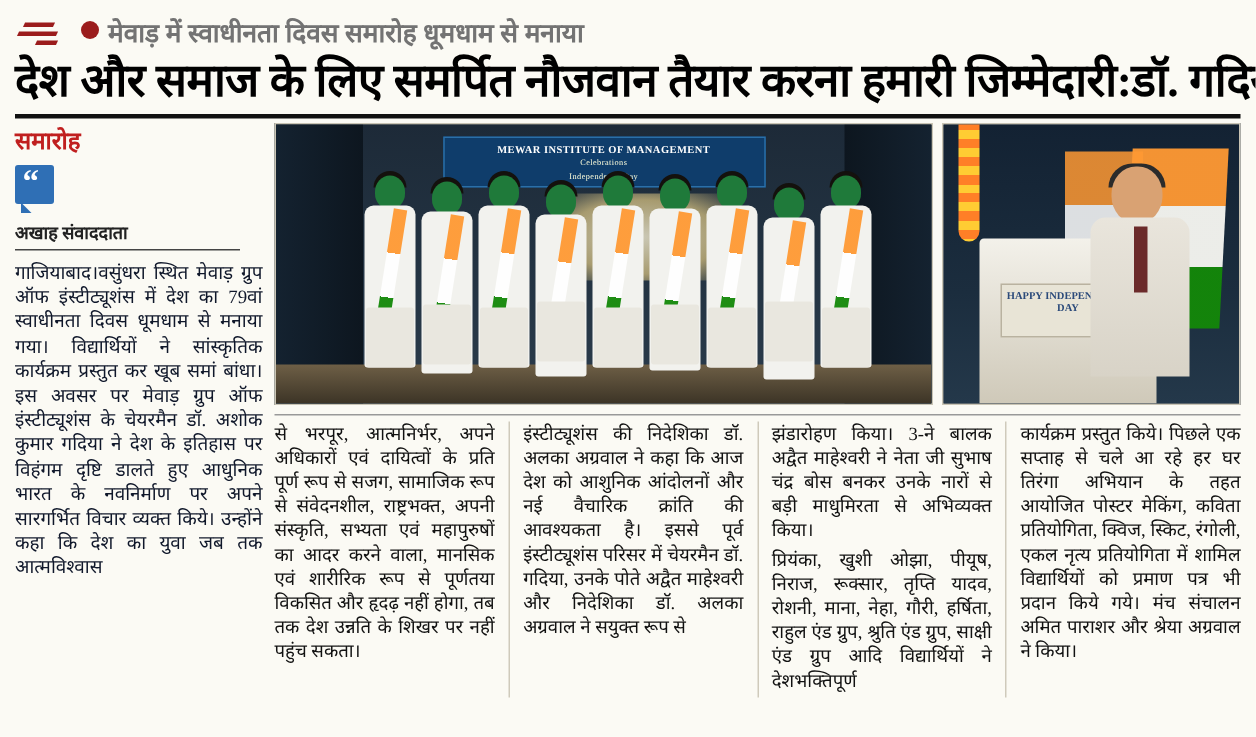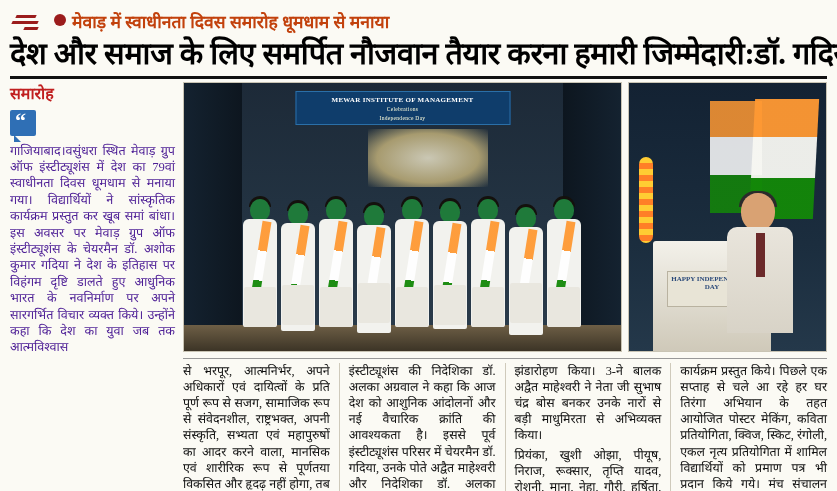--- a/index.html
+++ b/index.html
@@ -41,21 +41,21 @@
   .kicker-ornament .l2{width:26px;height:3px;top:10px;left:2px;transform:skewX(-25deg);}
   .kicker-ornament .l3{width:14px;height:3px;top:16px;left:14px;transform:skewX(-25deg);}
   .kicker-ornament .dot{
     position:absolute;right:2px;top:3px;width:12px;height:12px;border-radius:50%;
     background:#9b1c1c;
   }
   .kicker-text{
     font-family:"Liberation Serif", serif;
     font-weight:bold;
     font-size:17.5px;
-    color:#c2410c;
+    color:#737373;
     letter-spacing:0px;
     white-space:nowrap;
     line-height:22px;
     padding-top:1px;
   }
 
   
   .main-headline{
     font-family:"Liberation Serif", serif;
     font-weight:bold;
@@ -143,28 +143,28 @@
     width:150px;
   }
 
   
   .lead-text{
     margin-top:7px;
     font-size:12.6px;
     line-height:16.4px;
     text-align:justify;
     font-family:"Liberation Serif", serif;
-    color:#4c1d95;
+    color:#0f172a;
   }
 
   
   .photo-row{
     display:flex;
     gap:6px;
-    height:270px;
+    height:188px;
     margin-bottom:6px;
   }
   .photo-main{
     flex:1 1 auto;
     position:relative;
     overflow:hidden;
     background:#0d1a26;
     border:1px solid #c9c4b4;
   }
   .photo-side{
@@ -342,20 +342,21 @@
 
     <div class="col-left">
       <div class="samaroh-label">समारोह</div>
 
       <div class="quote-block">
         <div class="quote-mark">
             <span>“</span>
           </div>
       </div>
 
+      <div class="byline">अखाह संवाददाता</div>
 
       <div class="lead-text">गाजियाबाद।वसुंधरा स्थित मेवाड़ ग्रुप ऑफ इंस्टीट्यूशंस में देश का 79वां स्वाधीनता दिवस धूमधाम से मनाया गया। विद्यार्थियों ने सांस्कृतिक कार्यक्रम प्रस्तुत कर खूब समां बांधा। इस अवसर पर मेवाड़ ग्रुप ऑफ इंस्टीट्यूशंस के चेयरमैन डॉ. अशोक कुमार गदिया ने देश के इतिहास पर विहंगम दृष्टि डालते हुए आधुनिक भारत के नवनिर्माण पर अपने सारगर्भित विचार व्यक्त किये। उन्होंने कहा कि देश का युवा जब तक आत्मविश्वास</div>
     </div>
 
     <div class="col-mid">
 
       <div class="photo-row">
 
         <div class="photo-main">
           <div class="stage-wall"></div>

